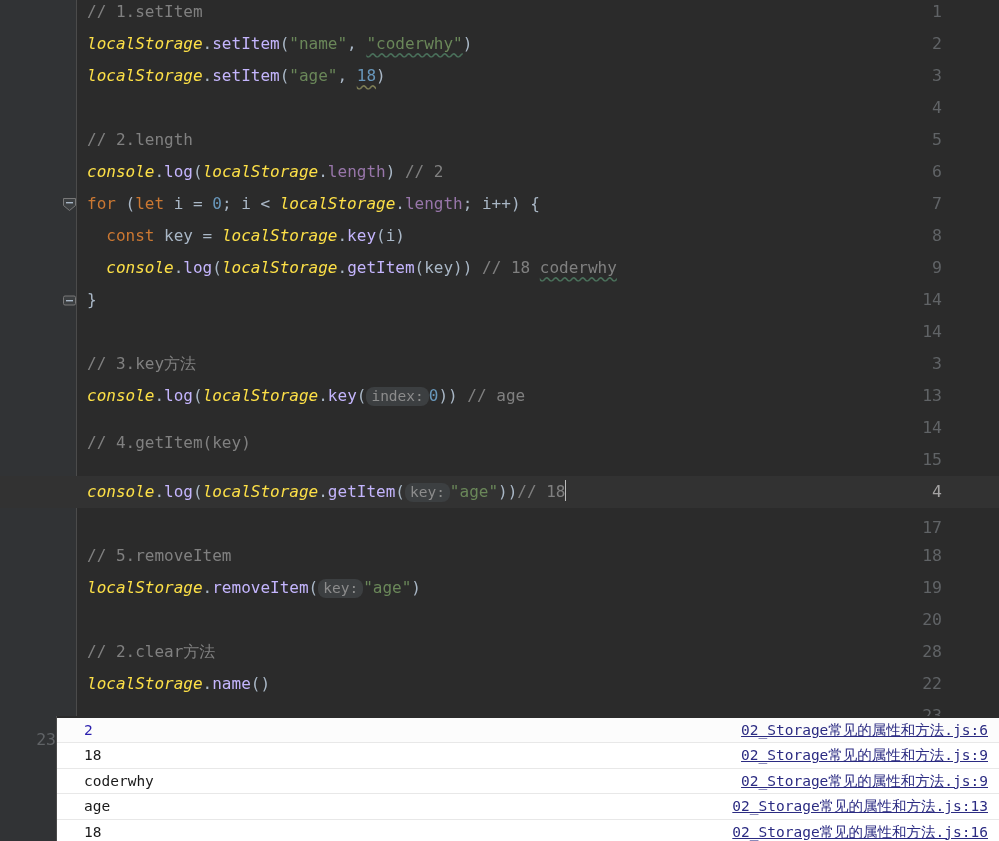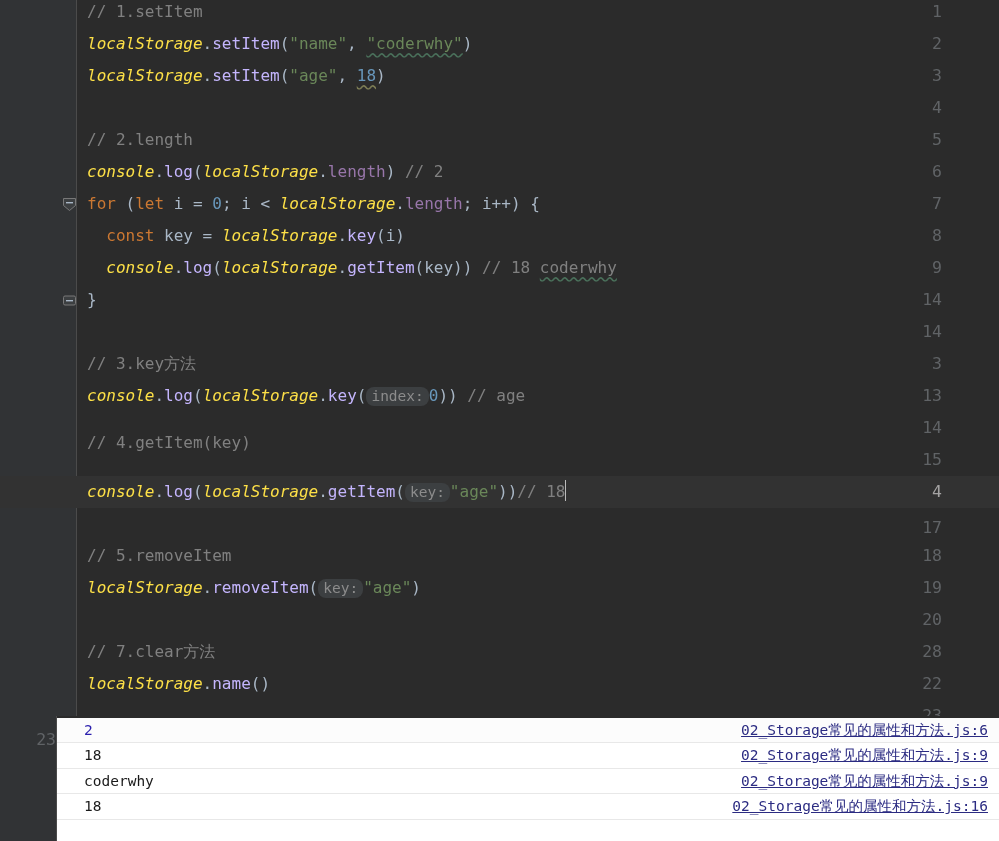--- a/index.html
+++ b/index.html
@@ -222,21 +222,21 @@
         <div class="code" style="top: 476px; left: 87px;"><span class="glob">console</span><span class="pl">.</span><span class="fn">log</span><span class="pl">(</span><span class="glob">localStorage</span><span class="pl">.</span><span class="fn">getItem</span><span class="pl">(</span><span class="hint">key:</span><span class="str">"age"</span><span class="pl">))</span><span class="cm">// 18</span><span class="caret"></span></div>
         <div class="ln" style="top: 484px; margin-top: 28px;">17</div>
         <div class="code" style="top: 508px; left: 87px;"></div>
         <div class="ln" style="top: 540px;">18</div>
         <div class="code" style="top: 540px; left: 87px;"><span class="cm">// 5.removeItem</span></div>
         <div class="ln" style="top: 572px;">19</div>
         <div class="code" style="top: 572px; left: 87px;"><span class="glob">localStorage</span><span class="pl">.</span><span class="fn">removeItem</span><span class="pl">(</span><span class="hint">key:</span><span class="str">"age"</span><span class="pl">)</span></div>
         <div class="ln" style="top: 604px;">20</div>
         <div class="code" style="top: 604px; left: 87px;"></div>
         <div class="ln" style="top: 636px;">28</div>
-        <div class="code" style="top: 636px; left: 87px;"><span class="cm">// 7.clear方法</span></div>
+        <div class="code" style="top: 636px; left: 87px;"><span class="cm">// 2.clear方法</span></div>
         <div class="ln" style="top: 668px;">22</div>
         <div class="code" style="top: 668px; left: 87px;"><span class="glob">localStorage</span><span class="pl">.</span><span class="fn">name</span><span class="pl">()</span></div>
         <div class="ln" style="top: 700px;">23</div>
         <div class="code" style="top: 700px; left: 87px;"></div>
         <div class="fold" style="top: 197px;">
           <svg width="15" height="15" viewBox="0 0 15 15">
             <path d="M1.5 1.5 H13.5 V8.5 L7.5 13.5 L1.5 8.5 Z" fill="#3C3F41" stroke="#787878" stroke-width="1"></path>
             <rect x="4" y="5" width="7" height="1.4" fill="#A9B7C6"></rect>
           </svg>
         </div>
@@ -261,19 +261,23 @@
         </div>
         <div class="console-row">
           <div class="console-msg">18</div>
           <div class="console-src">02_Storage常见的属性和方法.js:9</div>
         </div>
         <div class="console-row">
           <div class="console-msg">coderwhy</div>
           <div class="console-src">02_Storage常见的属性和方法.js:9</div>
         </div>
         <div class="console-row">
+          <div class="console-msg">age</div>
+          <div class="console-src">02_Storage常见的属性和方法.js:13</div>
+        </div>
+        <div class="console-row">
           <div class="console-msg">18</div>
           <div class="console-src">02_Storage常见的属性和方法.js:16</div>
         </div>
       </div>
   </div>
 
 </div>
 
 </body></html>

